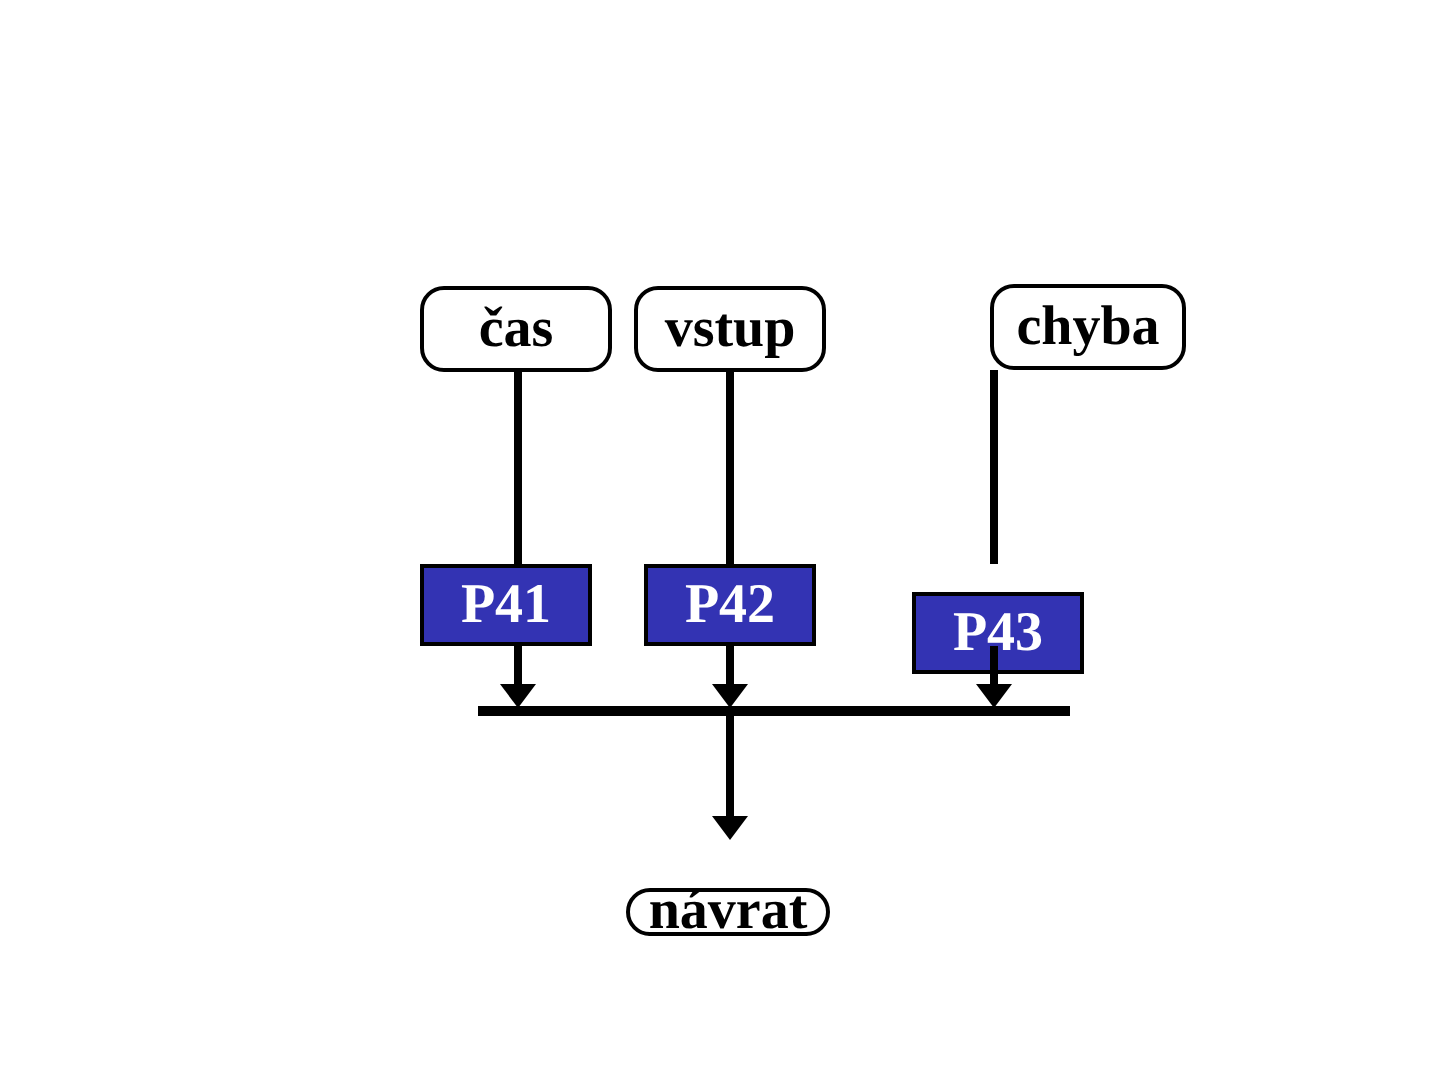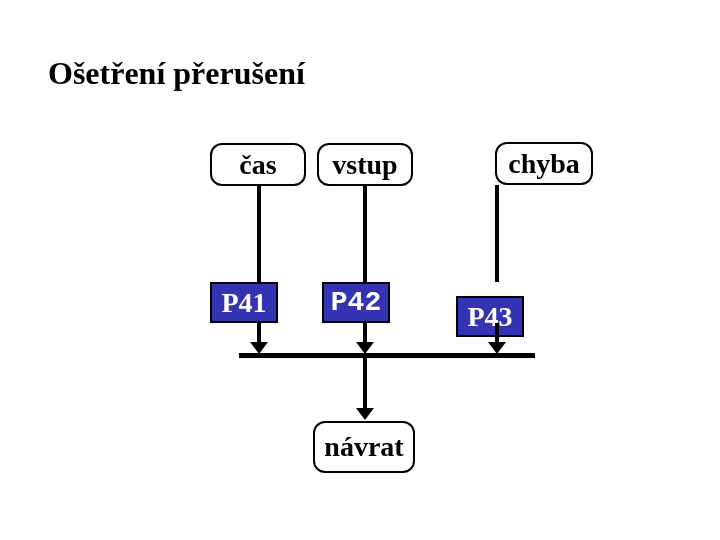--- a/index.html
+++ b/index.html
@@ -38,21 +38,21 @@
     justify-content: center;
     font-size: 28px;
     font-weight: bold;
     color: #000000;
     white-space: nowrap;
   }
 
   .pbox {
     position: absolute;
     box-sizing: border-box;
-    width: 68px;
+    width: 86px;
     height: 41px;
     background: #3333b3;
     border: 2px solid #000000;
     display: flex;
     align-items: center;
     justify-content: center;
     font-size: 28px;
     font-weight: bold;
     color: #ffffff;
     white-space: nowrap;
@@ -77,43 +77,42 @@
     border-left: 9px solid transparent;
     border-right: 9px solid transparent;
     border-top: 12px solid #000000;
   }
 </style>
 </head>
 <body>
 
 <div class="slide">
 
-  <h1 class="title">Ošetření přerušení</h1>
 
   <div class="node" style="left:317px; top:143px; width:96px;">vstup</div>
   <div class="node" style="left:210px; top:143px; width:96px;">čas</div>
   <div class="node" style="left:449px; top:142px; width:98px;margin-left:46px;">chyba</div>
 
   <div class="vline" style="left:257px; top:186px; height:96px;"></div>
   <div class="vline" style="left:363px; top:185px; height:97px;"></div>
   <div class="vline" style="left:495px; top:185px; height:97px;"></div>
 
   <div class="pbox" style="left:210px; top:282px;">P41</div>
-  <div class="pbox" style="left:322px; top:282px;font-family:Liberation Mono, monospace;">P42</div>
+  <div class="pbox" style="left:322px; top:282px;">P42</div>
   <div class="pbox" style="left:456px; top:296px;">P43</div>
 
   <div class="vline" style="left:257px; top:323px; height:20px;"></div>
   <div class="arrowhead" style="left:250px; top:342px;"></div>
 
   <div class="vline" style="left:363px; top:323px; height:20px;"></div>
   <div class="arrowhead" style="left:356px; top:342px;"></div>
 
   <div class="vline" style="left:495px; top:323px; height:20px;"></div>
   <div class="arrowhead" style="left:488px; top:342px;"></div>
 
   <div class="hline" style="left:239px; top:353px; width:296px;"></div>
 
   <div class="vline" style="left:363px; top:358px; height:51px;"></div>
   <div class="arrowhead" style="left:356px; top:408px;"></div>
 
-  <div class="node" style="left:313px; top:421px; width:102px; height:52px;">návrat</div>
+  <div class="node" style="left:313px; top:444px; width:102px; height:24px;text-decoration:underline;">návrat</div>
 
 </div>
 
 </body></html>

